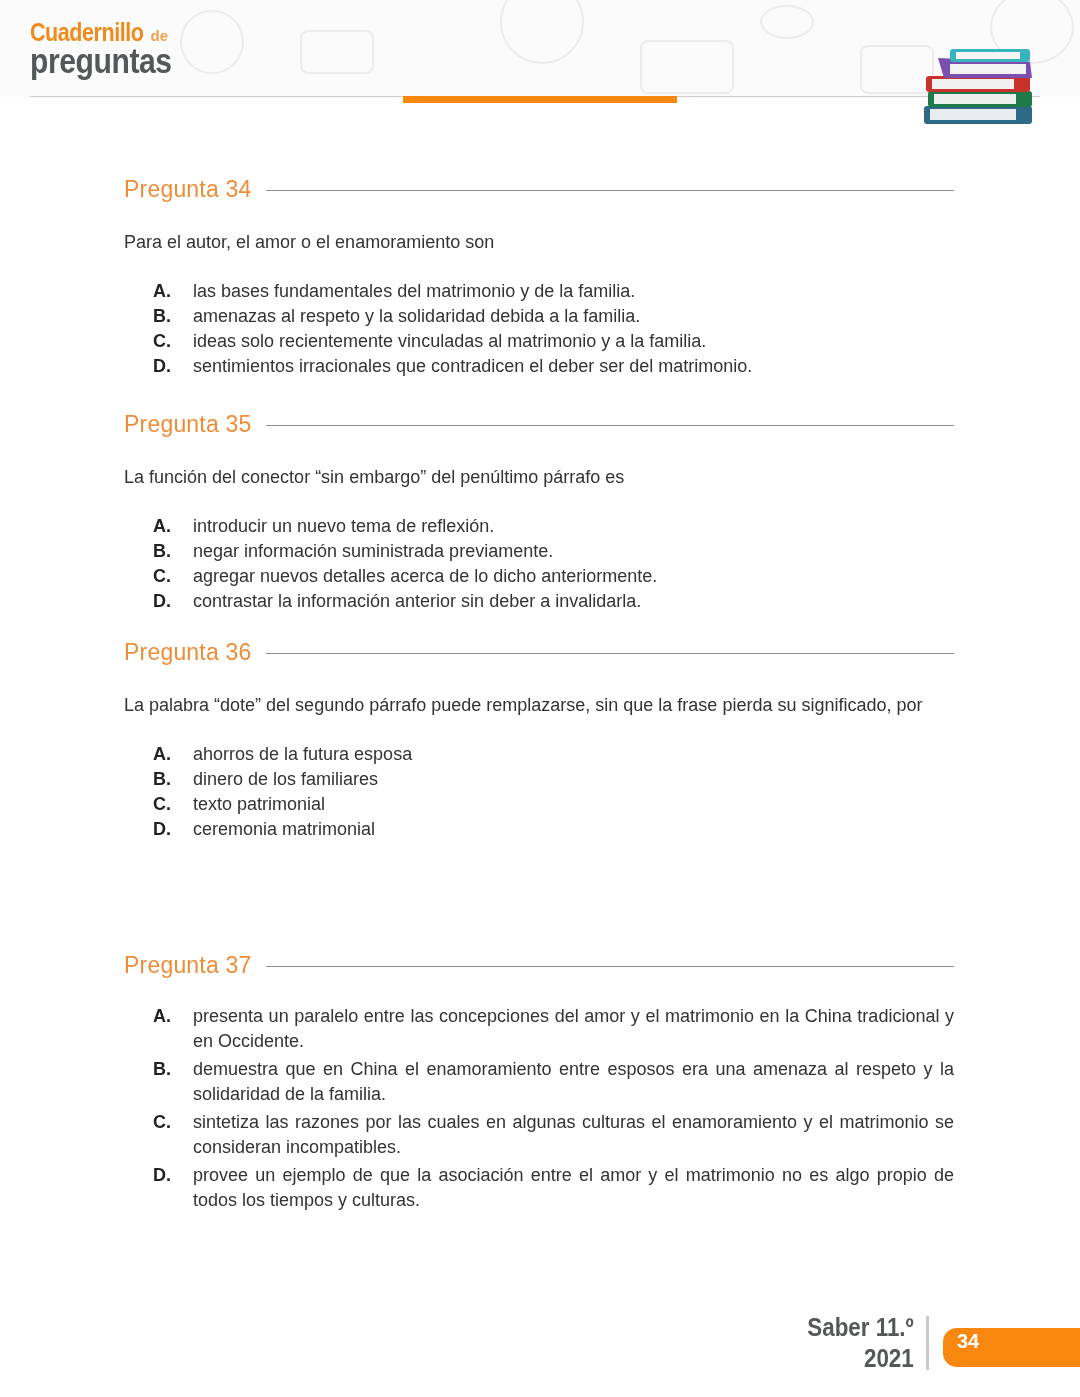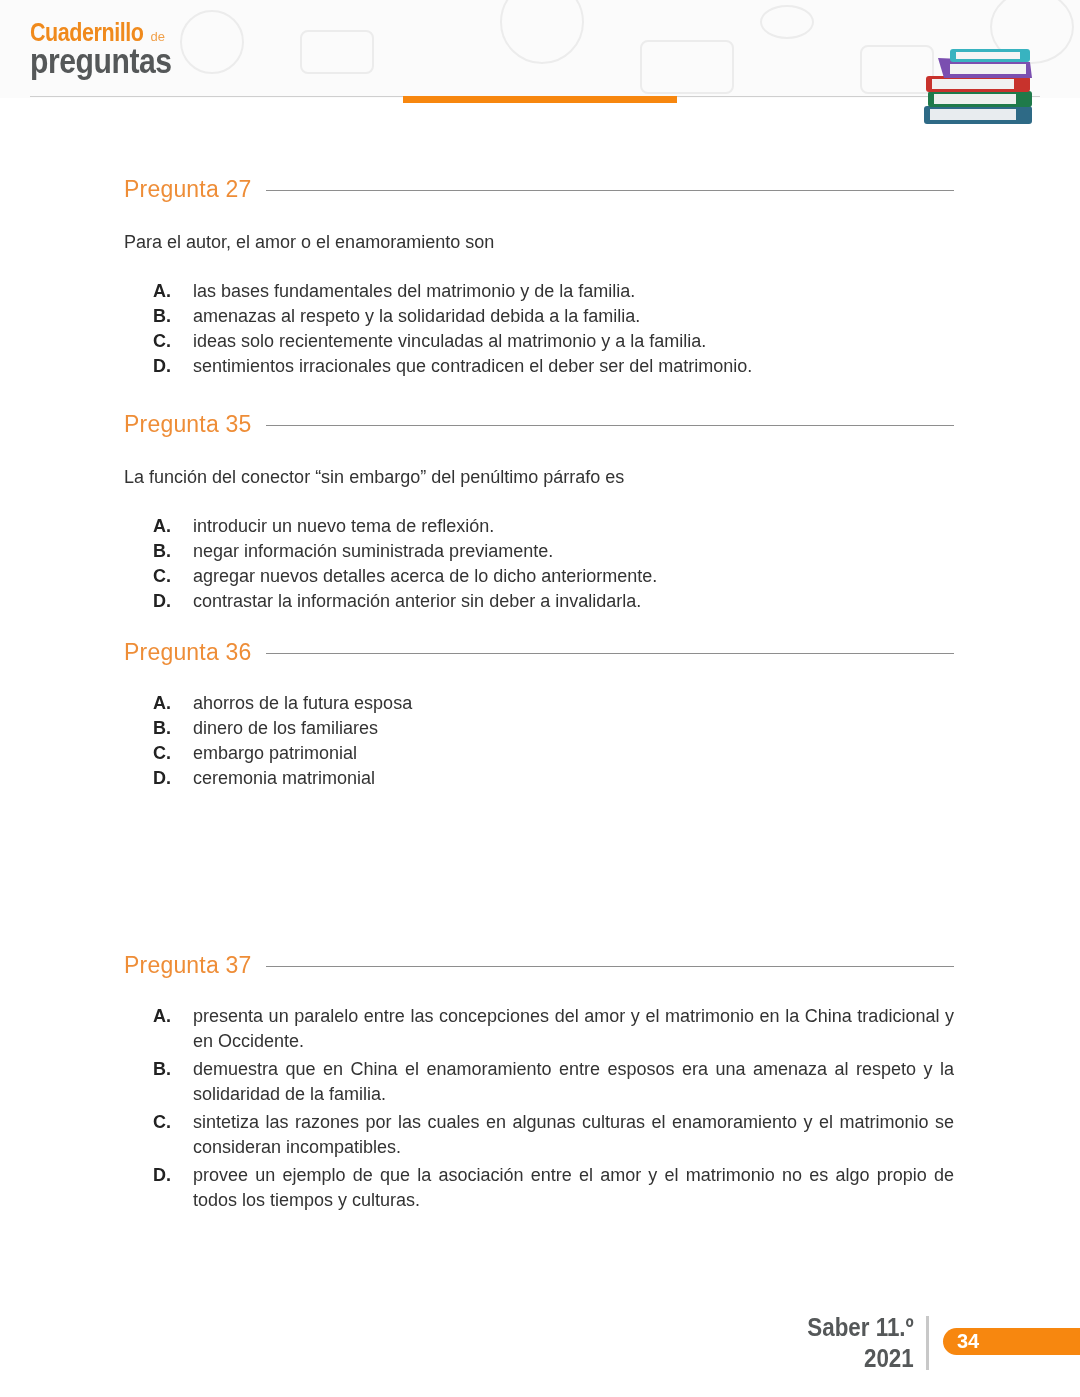--- a/index.html
+++ b/index.html
@@ -18,21 +18,21 @@
   .doodle.sq { border-radius: 8px; }
   .brand {
     position: absolute; left: 30px; top: 18px;
   }
   .brand .t1 {
     font-family: "Liberation Sans", sans-serif;
     font-weight: bold; color: #f08a1c; font-size: 25px; letter-spacing: -0.5px;
     transform: scaleX(0.86); transform-origin: left; display: inline-block;
   }
   .brand .t1small {
-    font-size: 13px; color: #f0a04a; font-weight: normal; margin-left: -16px;
+    font-size: 15px; color: #f0a04a; font-weight: bold; margin-left: -16px;
   }
   .brand .t2 {
     display: block; font-weight: bold; color: #555859; font-size: 35px;
     margin-top: -6px; letter-spacing: -0.5px;
     transform: scaleX(0.86); transform-origin: left;
   }
   .header-rule {
     position: absolute; left: 30px; top: 96px; width: 1010px; height: 1px; background: #cfcfcf;
   }
   .header-accent {
@@ -52,21 +52,21 @@
   .opts.wide .opt { margin-bottom: 3px; }
 
   .footer { position: absolute; left: 0; top: 1310px; width: 1080px; height: 80px; }
   .footer .saber {
     position: absolute; right: 166px; top: 2px; text-align: right;
     color: #555859; font-weight: bold; font-size: 26px; line-height: 31px;
     transform: scaleX(0.86); transform-origin: right;
   }
   .footer .vsep { position: absolute; left: 926px; top: 6px; width: 3px; height: 54px; background: #c8c8c8; }
   .footer .pill {
-    position: absolute; left: 943px; top: 18px; width: 137px; height: 27px;
+    position: absolute; left: 943px; top: 18px; width: 137px; height: 39px;
     background: #f7870f; border-radius: 14px 0 0 14px;
   }
   .footer .pnum {
     position: absolute; left: 14px; top: 0; color: #fff; font-weight: bold; font-size: 20px; line-height: 27px;
   }
 </style>
 </head>
 <body>
 
 <div class="header-bg">
@@ -96,21 +96,21 @@
   <rect x="6" y="30" width="104" height="16" rx="3" fill="#c8322c"></rect>
   <rect x="12" y="33" width="82" height="10" fill="#f1f1f1"></rect>
   <polygon points="18,12 110,16 112,32 24,32" fill="#7b4fb0"></polygon>
   <rect x="30" y="18" width="76" height="10" fill="#f3f3f3"></rect>
   <rect x="30" y="3" width="80" height="13" rx="3" fill="#38b3c0"></rect>
   <rect x="36" y="6" width="64" height="7" fill="#f5f5f5"></rect>
 </svg>
 
 <section class="q" style="top:174px;">
   <div class="q-head">
-    <span class="q-title">Pregunta 27</span>
+    <span class="q-title">Pregunta 34</span>
     <span class="q-line"></span>
   </div>
   <p class="q-stem" style="margin-top:26px;margin-bottom:0;">Para el autor, el amor o el enamoramiento son</p>
   <ul class="opts">
     <li class="opt">
         <span class="opt-letter">A.</span>
         <span class="opt-text">las bases fundamentales del matrimonio y de la familia.</span>
       </li>
     <li class="opt">
         <span class="opt-letter">B.</span>
@@ -151,32 +151,33 @@
         <span class="opt-text">contrastar la información anterior sin deber a invalidarla.</span>
       </li>
   </ul>
 </section>
 
 <section class="q" style="top:637px;">
   <div class="q-head">
     <span class="q-title">Pregunta 36</span>
     <span class="q-line"></span>
   </div>
+  <p class="q-stem" style="margin-top:26px;margin-bottom:0;">La palabra “dote” del segundo párrafo puede remplazarse, sin que la frase pierda su significado, por</p>
   <ul class="opts">
     <li class="opt">
         <span class="opt-letter">A.</span>
         <span class="opt-text">ahorros de la futura esposa</span>
       </li>
     <li class="opt">
         <span class="opt-letter">B.</span>
         <span class="opt-text">dinero de los familiares</span>
       </li>
     <li class="opt">
         <span class="opt-letter">C.</span>
-        <span class="opt-text">embargo patrimonial</span>
+        <span class="opt-text">texto patrimonial</span>
       </li>
     <li class="opt">
         <span class="opt-letter">D.</span>
         <span class="opt-text">ceremonia matrimonial</span>
       </li>
   </ul>
 </section>
 
 <section class="q" style="top:950px;">
   <div class="q-head">

